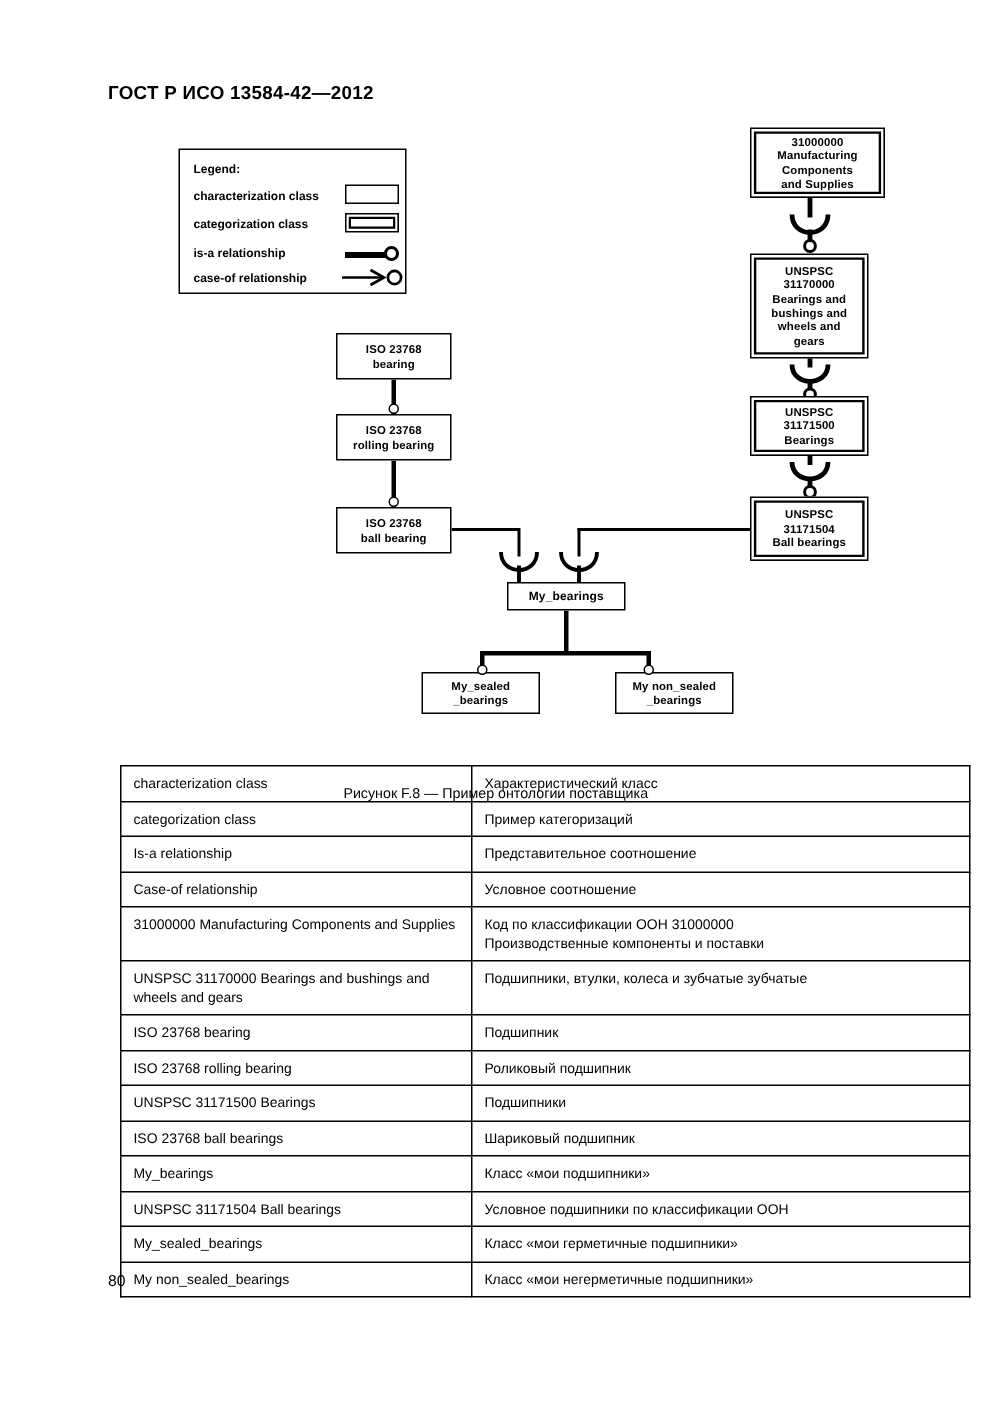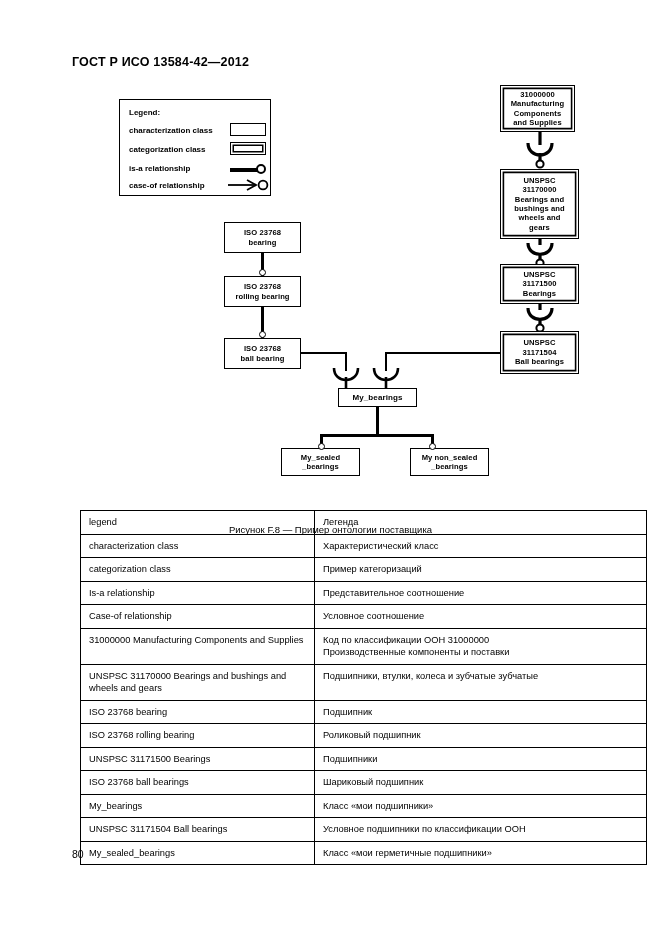--- a/index.html
+++ b/index.html
@@ -191,21 +191,21 @@
     <span class="nlabel" style="white-space: pre-line;">ISO 23768
 ball bearing</span>
   </div>
 
   <div class="vline thick-v" style="left:261px; top:253px; height:23px;"></div>
   <div class="dot" style="left:259px; top:269px;"></div>
 
   <div class="vline thick-v" style="left:261px; top:307px; height:31px;"></div>
   <div class="dot" style="left:259px; top:331px;"></div>
 
-  <div class="node categorization" style="left:500px; top:85px; width:75px; height:47px;text-align:center;">
+  <div class="node categorization" style="left:500px; top:85px; width:90px; height:47px;text-align:center;">
     <span class="nlabel" style="white-space: pre-line;">31000000
 Manufacturing
 Components
 and Supplies</span>
   </div>
 
   <div class="node categorization" style="left:500px; top:169px; width:79px; height:70px;">
     <span class="nlabel" style="white-space: pre-line;">UNSPSC
 31170000
 Bearings and
@@ -282,24 +282,20 @@
 _bearings</span>
   </div>
 
 </div>
 
 <div id="figure-caption">Рисунок F.8 — Пример онтологии поставщика</div>
 
 <table id="terms-table">
   <tbody>
       <tr>
-        <td class="col-en" style="white-space: pre-line;">legend</td>
-        <td class="col-ru" style="white-space: pre-line;">Легенда</td>
-      </tr>
-      <tr>
         <td class="col-en" style="white-space: pre-line;">characterization class</td>
         <td class="col-ru" style="white-space: pre-line;">Характеристический класс</td>
       </tr>
       <tr>
         <td class="col-en" style="white-space: pre-line;">categorization class</td>
         <td class="col-ru" style="white-space: pre-line;">Пример категоризаций</td>
       </tr>
       <tr>
         <td class="col-en" style="white-space: pre-line;">Is-a relationship</td>
         <td class="col-ru" style="white-space: pre-line;">Представительное соотношение</td>
@@ -338,16 +334,20 @@
         <td class="col-ru" style="white-space: pre-line;">Класс «мои подшипники»</td>
       </tr>
       <tr>
         <td class="col-en" style="white-space: pre-line;">UNSPSC 31171504 Ball bearings</td>
         <td class="col-ru" style="white-space: pre-line;">Условное подшипники по классификации ООН</td>
       </tr>
       <tr>
         <td class="col-en" style="white-space: pre-line;">My_sealed_bearings</td>
         <td class="col-ru" style="white-space: pre-line;">Класс «мои герметичные подшипники»</td>
       </tr>
+      <tr>
+        <td class="col-en" style="white-space: pre-line;">My non_sealed_bearings</td>
+        <td class="col-ru" style="white-space: pre-line;">Класс «мои негерметичные подшипники»</td>
+      </tr>
     </tbody>
 </table>
 
 <div id="page-number">80</div>
 
 </body></html>

